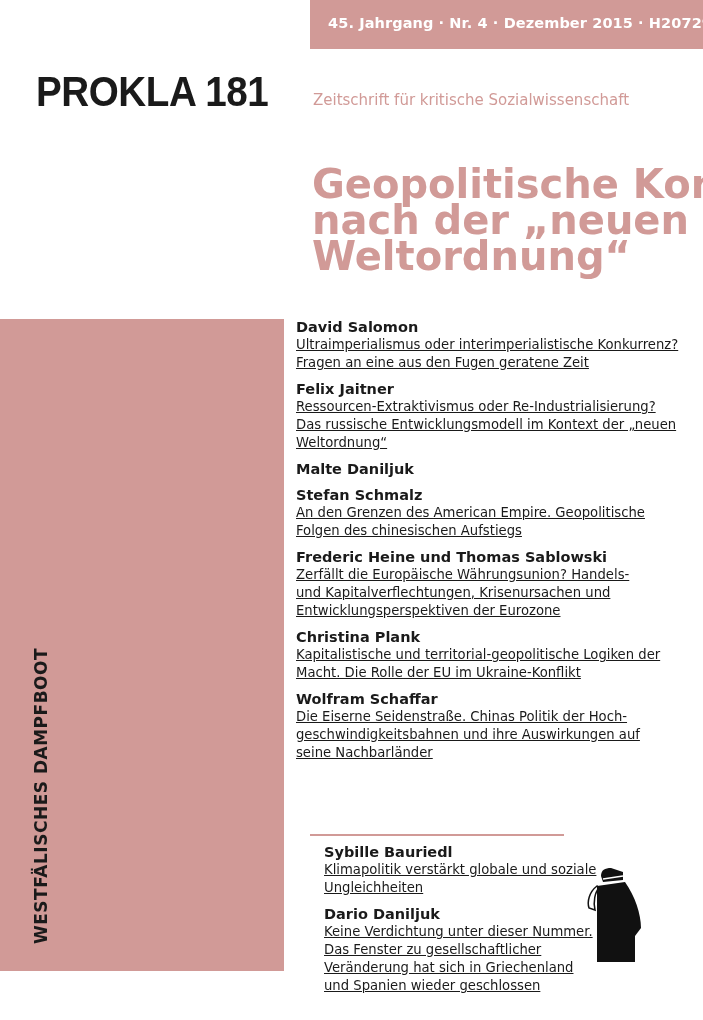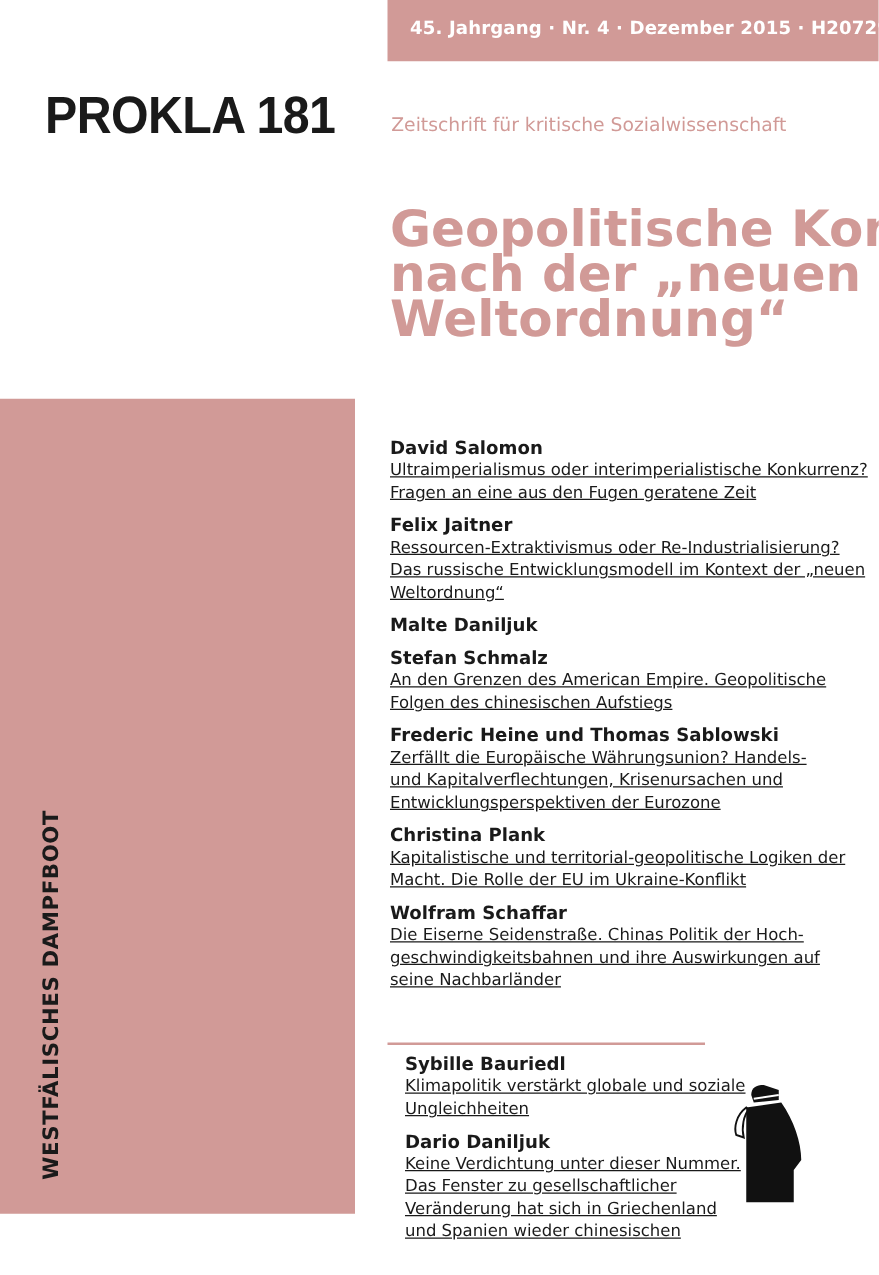--- a/index.html
+++ b/index.html
@@ -37,21 +37,21 @@
     position: absolute; left: 0; top: 319px; width: 284px; height: 652px;
     background: #d19a97;
   }
   .publisher {
     position: absolute; left: 31px; top: 944px;
     transform: rotate(-90deg); transform-origin: left top;
     font-weight: bold; font-size: 17px; letter-spacing: 0.5px; color: #1a1a1a;
     white-space: nowrap;
   }
   .toc {
-    position: absolute; left: 312px; top: 318px; width: 385px; margin-top: 32px;
+    position: absolute; left: 296px; top: 318px; width: 385px;
   }
   .entry { margin-bottom: 8px; }
   .author { font-weight: bold; font-size: 14.5px; line-height: 18px; white-space: nowrap; }
   .title { font-size: 13.2px; line-height: 18px; }
   .title div { white-space: nowrap; text-decoration: underline; }
   .divider {
     position: absolute; left: 310px; top: 834px; width: 254px; height: 2px;
     background: #d19a97;
   }
   .toc2 { position: absolute; left: 324px; top: 843px; width: 270px; }
@@ -136,21 +136,21 @@
       <div>Klimapolitik verstärkt globale und soziale</div>
       <div>Ungleichheiten</div>
     </div>
   </div>
   <div class="entry">
     <div class="author">Dario Daniljuk</div>
     <div class="title">
       <div>Keine Verdichtung unter dieser Nummer.</div>
       <div>Das Fenster zu gesellschaftlicher</div>
       <div>Veränderung hat sich in Griechenland</div>
-      <div>und Spanien wieder chinesischen</div>
+      <div>und Spanien wieder geschlossen</div>
     </div>
   </div>
 </div>
 
 <svg class="ship" viewBox="0 0 60 100">
   <path d="M18 14 C18 8, 22 6, 28 6 L40 10 L40 18 L20 20 Z" fill="#111"></path>
   <path d="M20 17 L40 14" stroke="#fff" stroke-width="1.5" fill="none"></path>
   <path d="M14 24 L42 20 C52 34, 58 52, 58 66 L52 74 L52 100 L14 100 Z" fill="#111"></path>
   <path d="M14 24 C6 30, 4 40, 6 46 L12 48 C10 40, 12 30, 16 26 Z" fill="none" stroke="#111" stroke-width="1.5"></path>
 </svg>

